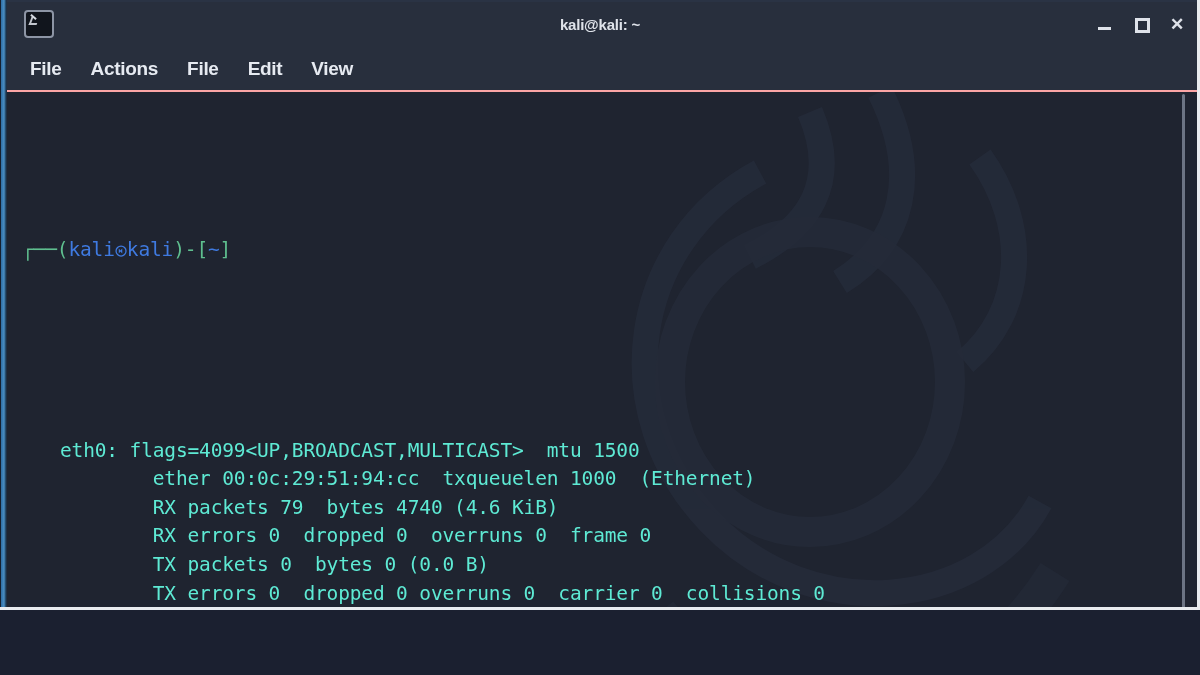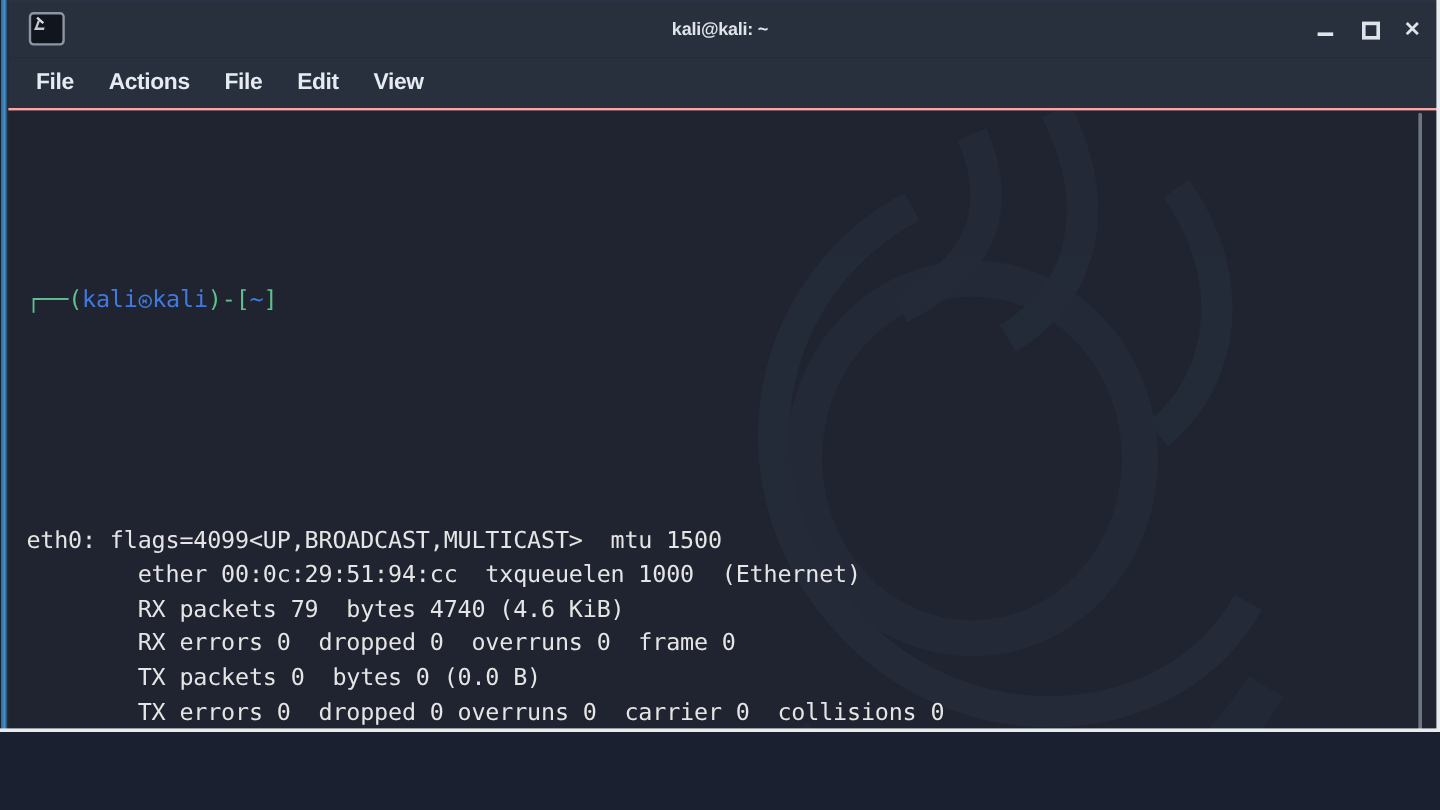--- a/index.html
+++ b/index.html
@@ -186,21 +186,21 @@
     font-size: 19.5px;
     line-height: 28.6px;
     color: #cfd4dc;
     white-space: pre;
     letter-spacing: -0.15px;
   }
   .ln { white-space: pre; min-height: 28.6px; }
   .c-green  { color: #5fbf8f; }
   .c-blue   { color: #3f7ae0; font-weight: normal; }
   .c-cyan   { color: #8fd0c0; }
-  .c-white  { color: #e5e5e5; }
+  .c-white  { color: #5eead4; margin-left: 38px; }
   .c-dollar { color: #2b7de0; font-weight: bold; }
   .dragon-glyph {
     display: inline-block;
     width: 0.62em;
     height: 0.62em;
     vertical-align: -0.06em;
     position: relative;
   }
 
   

